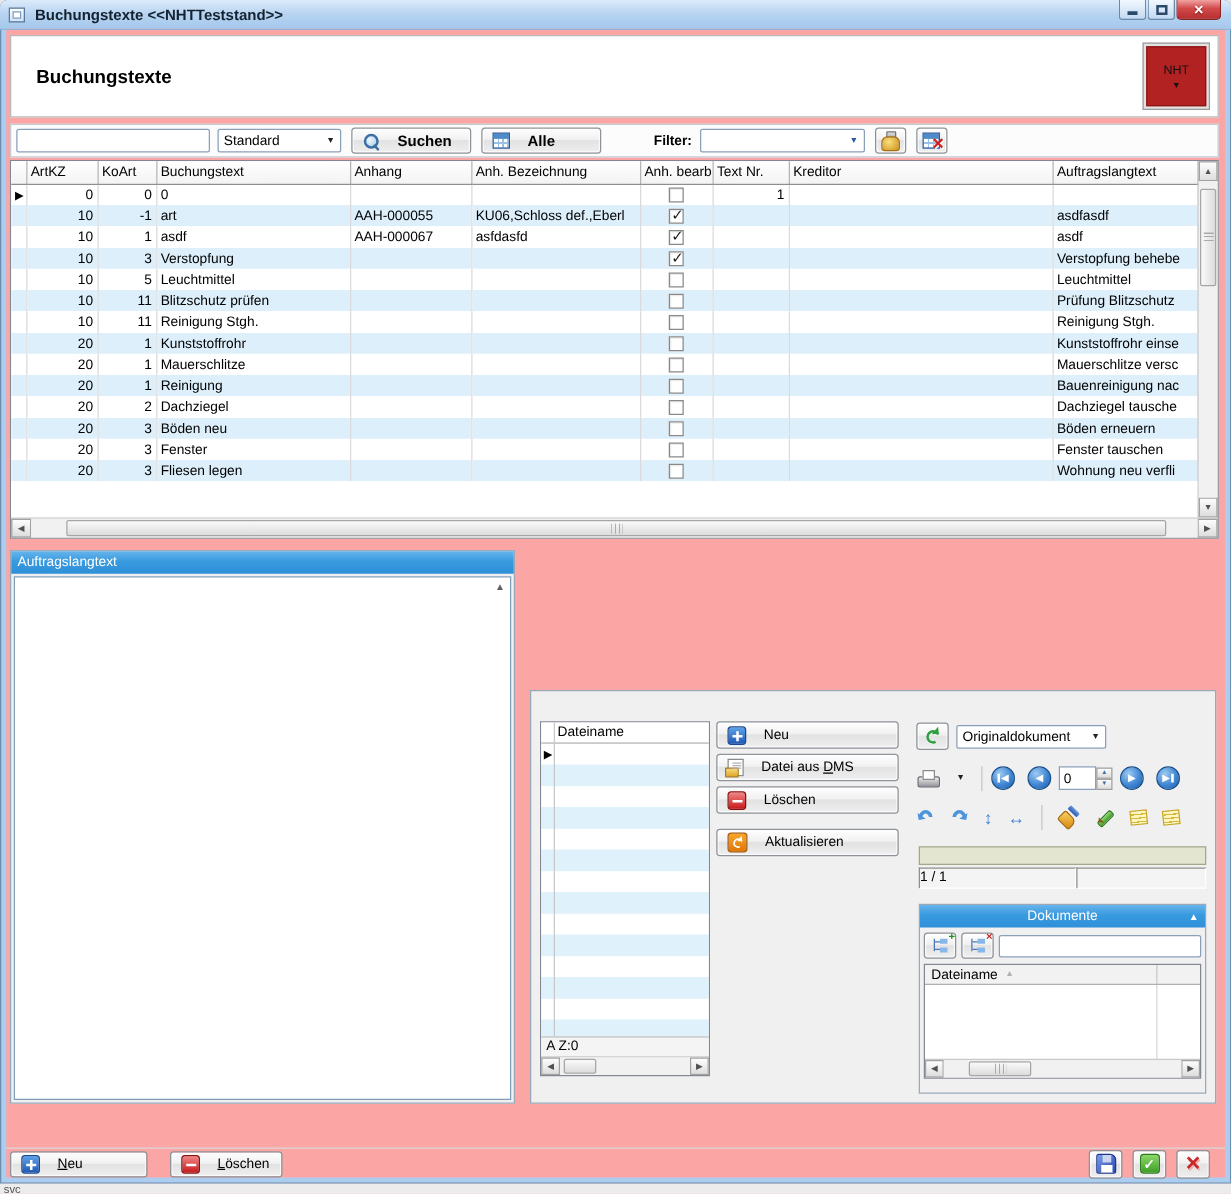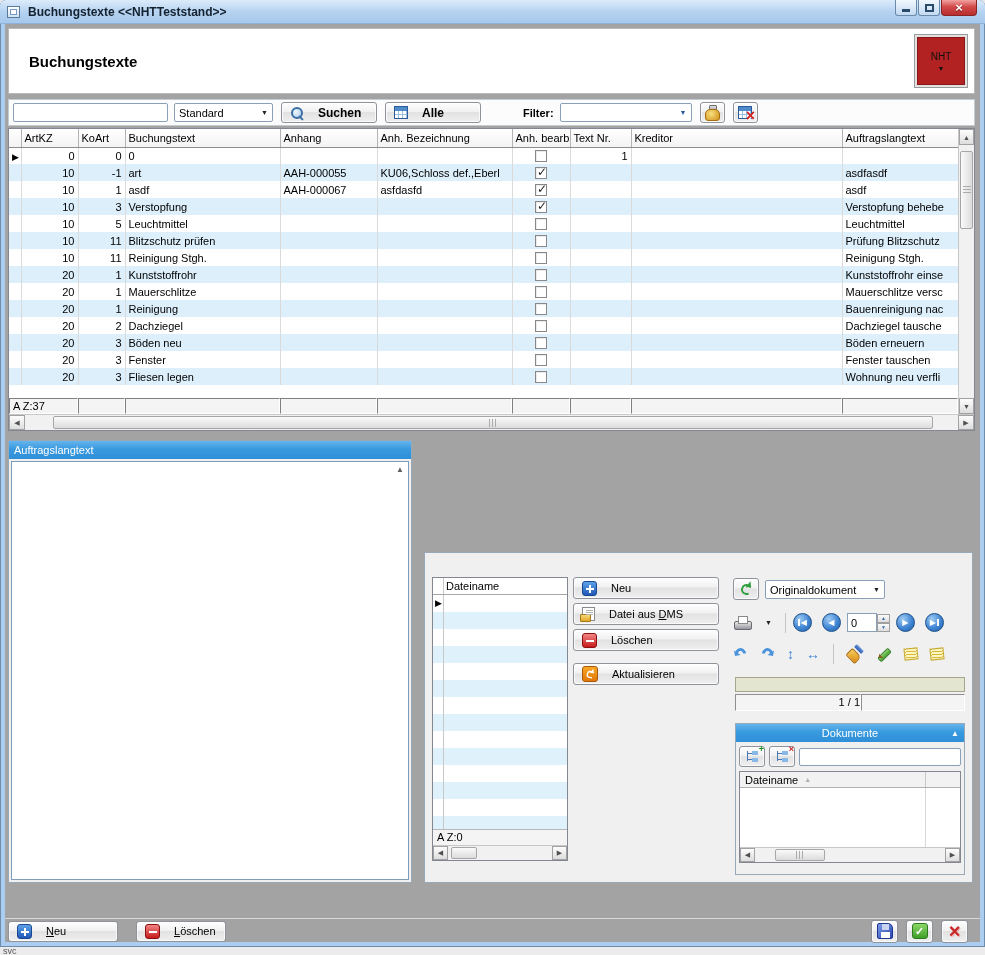--- a/index.html
+++ b/index.html
@@ -6,21 +6,21 @@
   html,body { width:985px; height:955px; }
   body {
     font-family: "Liberation Sans", "DejaVu Sans", sans-serif;
     font-size: 11px; color:#000;
     background:#E9E9E9; overflow:hidden; position:relative; cursor:default;
   }
 
   
   .window {
     position:absolute; left:0; top:0; width:985px; height:947px;
-    background:#a3a3a3; border-radius:6px 6px 0 0;
+    background:#fca5a5; border-radius:6px 6px 0 0;
     box-shadow: inset 0 0 0 1px #6E8CAC, inset 0 0 0 5px #ABCDEF;
   }
   .titlebar {
     position:absolute; left:0; top:0; right:0; height:24px;
     border-radius:6px 6px 0 0;
     background:linear-gradient(#DCEBFA,#B6D3F1 50%,#A5C8EC);
     border-bottom:1px solid #8FB2D8;
     display:flex; align-items:center; padding-left:7px;
   }
   .win-icon { width:13px; height:12px; border:1px solid #5A7A9A; background:linear-gradient(#FFFFFF,#CFE2F6); position:relative; }
@@ -223,21 +223,21 @@
   .v-sep { width:1px; height:20px; background:#C5C5C5; margin:0 7px; }
   .numwrap { display:flex; align-items:center; margin:0 6px; }
   .numbox { width:30px; height:19px; border:1px solid #8AA0B8; font-family:inherit; font-size:11px; padding:0 3px; }
   .spin { display:flex; flex-direction:column; }
   .spin .sp { width:13px; height:9px; background:linear-gradient(#FBFBFB,#DDD); border:1px solid #A0A0A0; color:#3A6EA5; font-size:5px; display:flex; align-items:center; justify-content:center; cursor:pointer; }
   .icon-tool { background:none; border:none; box-shadow:none; padding:0 6px; height:26px; }
 
   .olivebar { position:absolute; left:10px; top:104px; width:230px; height:15px; background:#E4E5D0; border:1px solid #A6A68E; }
   .v-status { position:absolute; left:10px; top:121px; width:230px; height:17px; display:flex; }
   .vs-cell { border:1px solid; border-color:#8E8E8E #FFF #FFF #8E8E8E; background:#F4F4F4; height:17px; }
-  .vs-cell.l { width:126px; text-align:right; line-height:15px; }
+  .vs-cell.l { width:126px; text-align:left; line-height:15px; }
   .vs-cell.r { flex:1; }
 
   .dokpanel { position:absolute; left:10px; top:150px; width:230px; height:152px; border:1px solid #9AA9B8; background:#F0F0F0; }
   .dok-h { position:relative; justify-content:center; }
   .dok-collapse { position:absolute; right:5px; top:5px; font-size:8px; color:#fff; cursor:pointer; }
   .dok-toolbar { display:flex; align-items:center; gap:4px; padding:4px 3px 2px 3px; }
   .dok-toolbar .btn { width:26px; height:21px; padding:0; justify-content:center; position:relative; }
   .dok-search { flex:1; height:18px; }
   .doklist { margin:2px 3px 0 3px; border:1px solid #828790; background:#fff; height:92px; display:flex; flex-direction:column; }
   .dk-header { height:16px; background:#F2F2F2; border-bottom:1px solid #B0B0B0; display:flex; align-items:center; padding-left:5px; gap:6px;
@@ -515,31 +515,20 @@
     <td></td>
     <td></td>
     <td class="ctr"><span class="cb"></span></td>
     <td class="num"></td>
     <td></td>
     <td>Wohnung neu verfli</td>
   </tr>
             </tbody>
         </table>
         <div class="grid-gap"></div>
-        <div class="grid-footer">
-          <div class="gf-box" style="width:69px">A Z:37</div>
-          <div class="gf-box" style="width:47px"></div>
-          <div class="gf-box" style="width:155px"></div>
-          <div class="gf-box" style="width:97px"></div>
-          <div class="gf-box" style="width:135px"></div>
-          <div class="gf-box" style="width:58px"></div>
-          <div class="gf-box" style="width:61px"></div>
-          <div class="gf-box" style="width:211px"></div>
-          <div class="gf-box" style="width:116px"></div>
-        </div>
       </div>
       <div class="vscroll">
         <div class="sb-btn">
             <span>▲</span>
           </div>
         <div class="sb-track">
           <div class="sb-thumb" style="left:1px; right:1px; top:6px; height:78px;">
               <span class="grip-v"></span>
             </div>
         </div>

